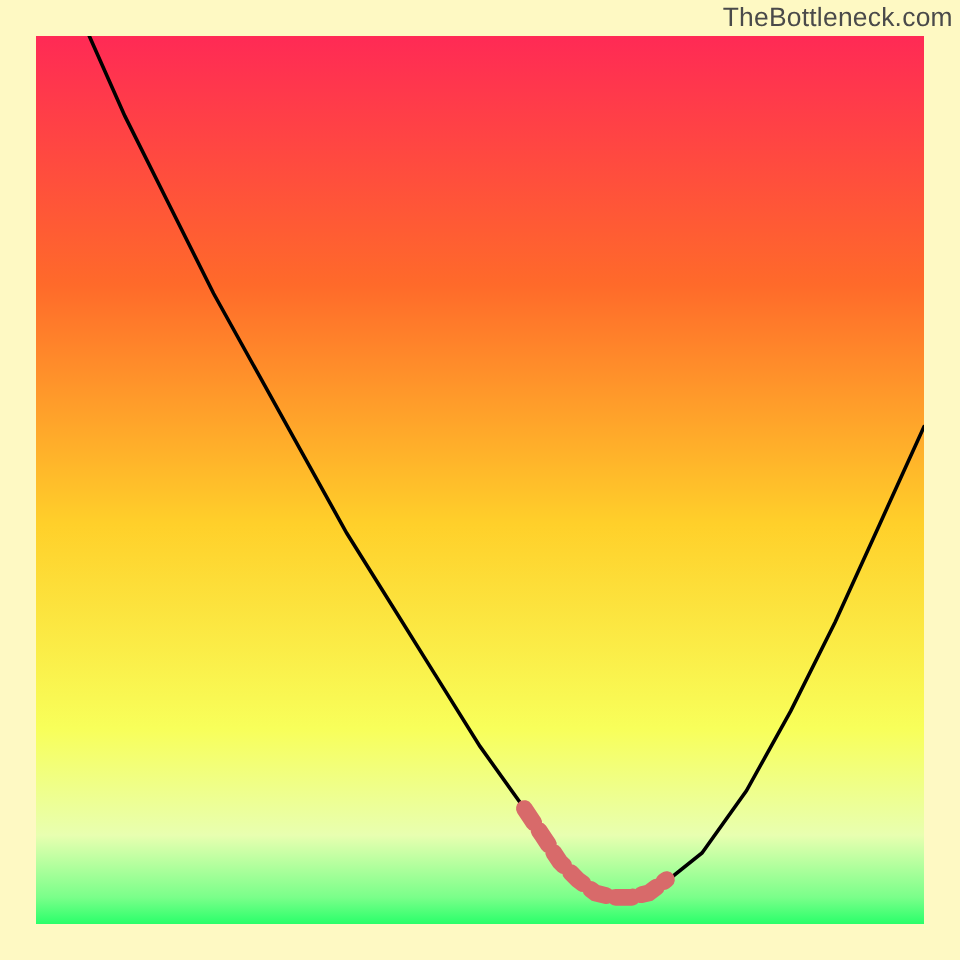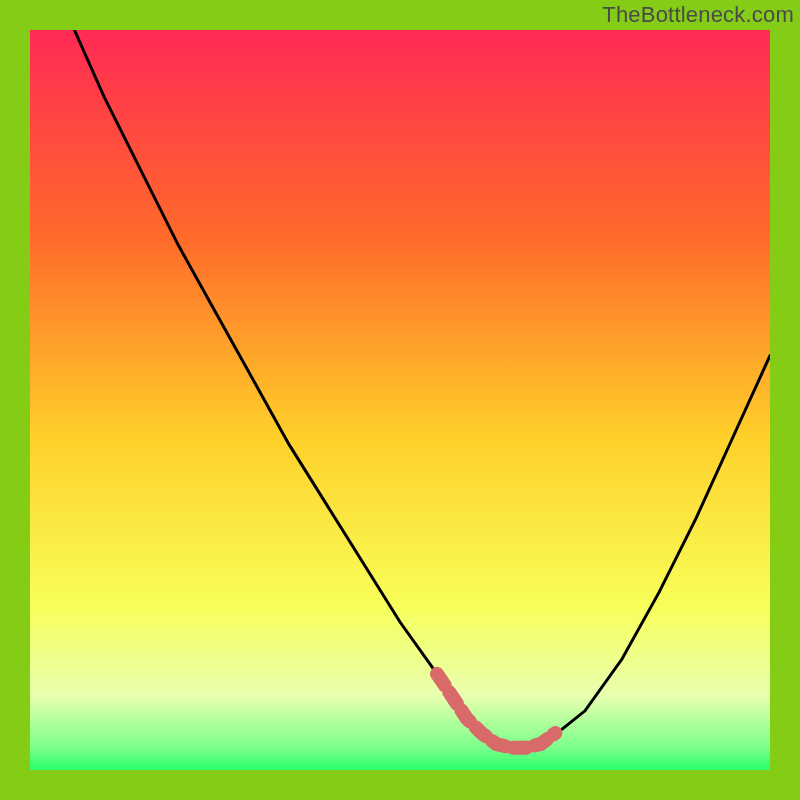--- a/index.html
+++ b/index.html
@@ -8,21 +8,21 @@
     background: #000;
     width: 800px;
     height: 800px;
     overflow: hidden;
     font-family: Arial, Helvetica, sans-serif;
   }
   .frame {
     position: relative;
     width: 800px;
     height: 800px;
-    background: #84cc16;
+    background: #fef9c3;
     text-align: right;
   }
   .watermark {
     position: absolute;
     top: 2px;
     right: 6px;
     color: #4a4a4a;
     font-size: 22px;
     font-weight: 500;
     letter-spacing: 0.2px;

